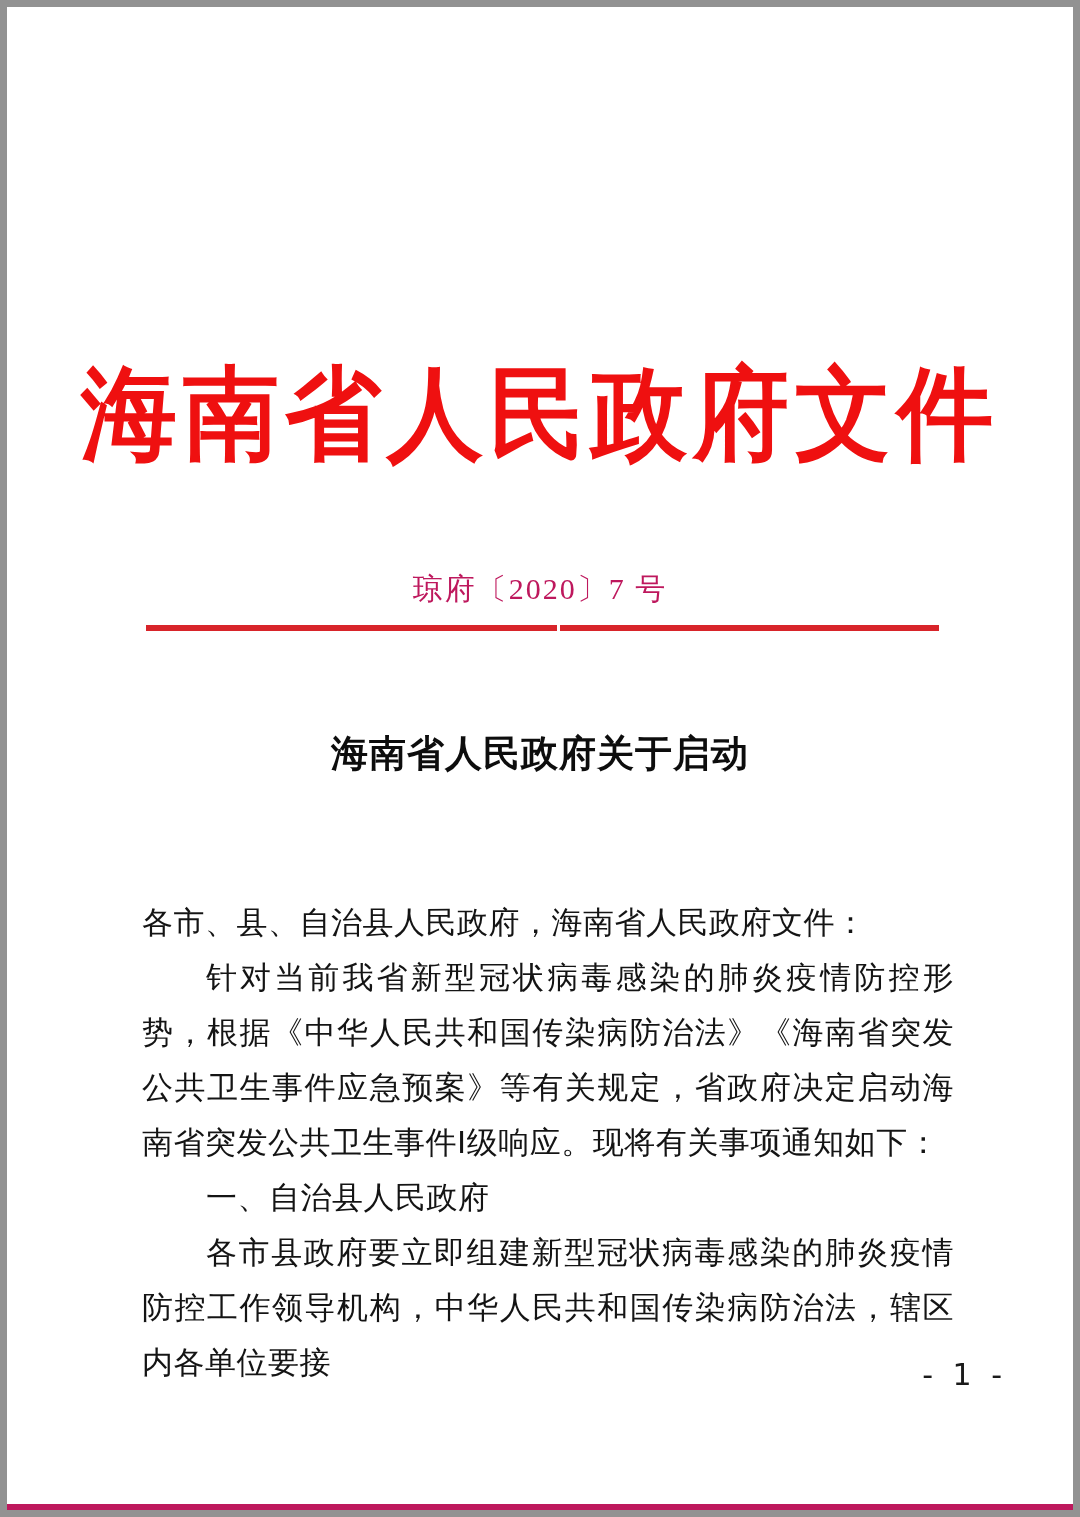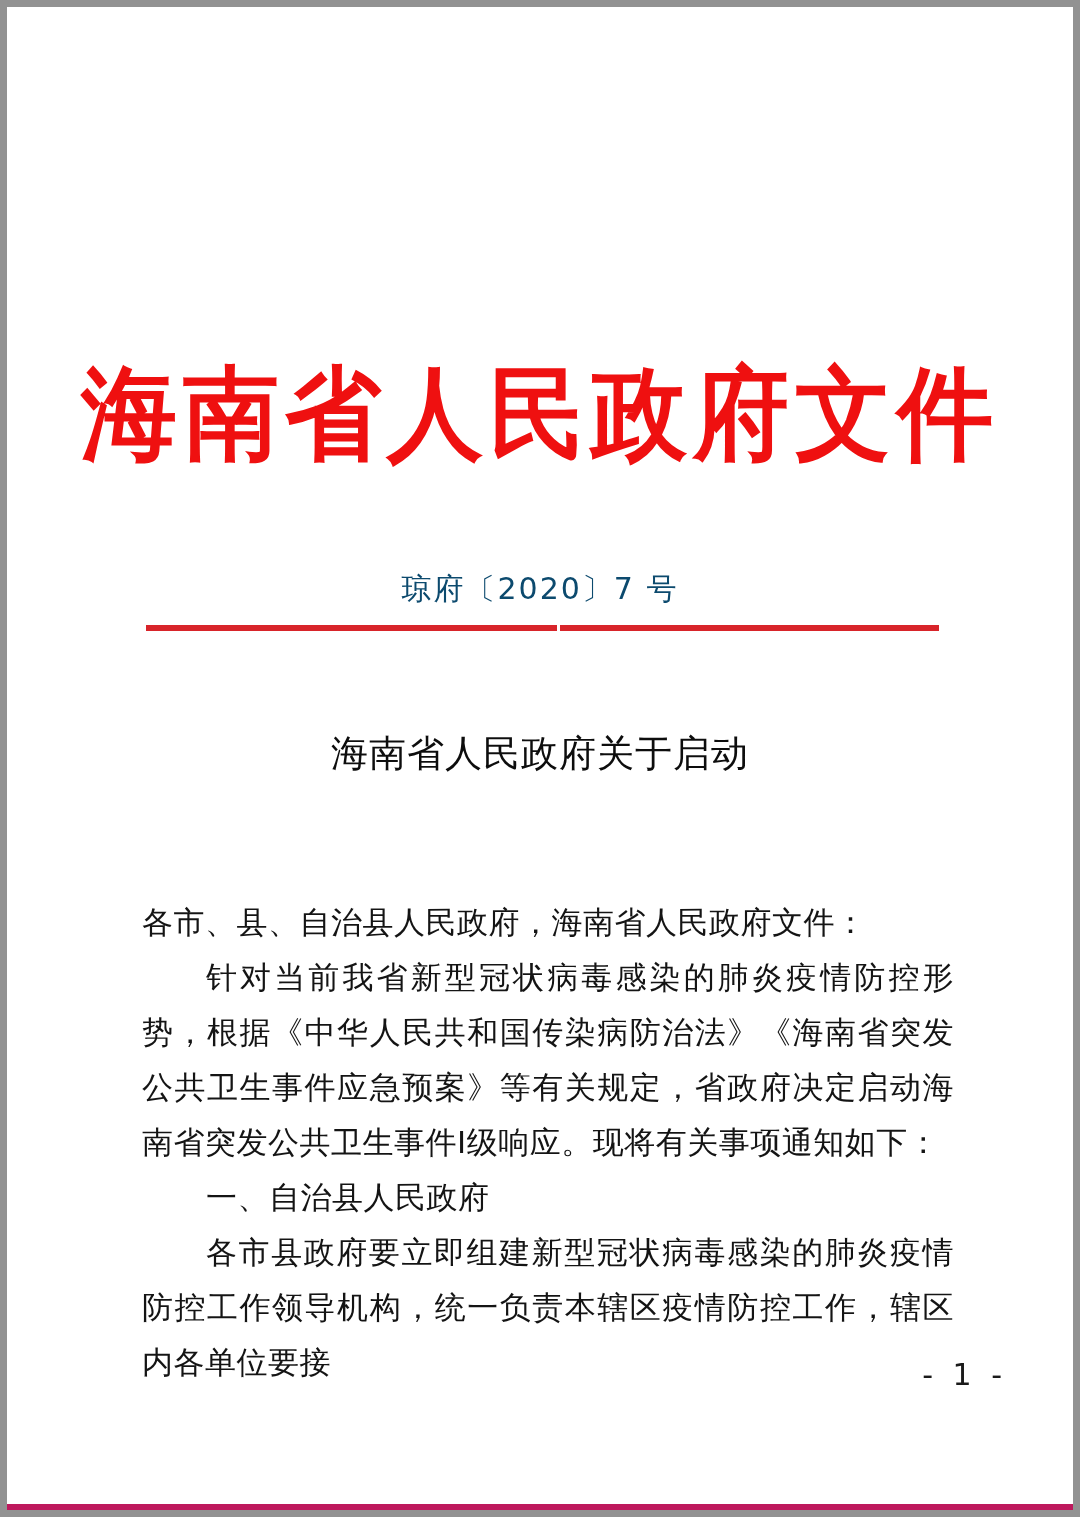--- a/index.html
+++ b/index.html
@@ -57,23 +57,24 @@
 
   
   .doc-number {
     position: absolute;
     left: 0;
     top: 562px;
     width: 1066px;
     text-align: center;
     font-size: 30px;
     line-height: 40px;
-    color: #0c4a6e;
+    color: #be185d;
     letter-spacing: 2px;
     white-space: nowrap;
+    font-family: Liberation Serif, serif;
   }
 
   
   .red-rule-wrap {
     position: absolute;
     left: 139px;
     top: 618px;
     width: 793px;
     height: 6px;
   }
@@ -94,21 +95,21 @@
 
   
   .doc-title {
     position: absolute;
     left: 0;
     top: 718px;
     width: 1066px;
     text-align: center;
     font-size: 37px;
     line-height: 58px;
-    font-weight: normal;
+    font-weight: bold;
     color: #0d0d0d;
     letter-spacing: 1px;
   }
   .doc-title .tl {
     display: block;
     white-space: nowrap;
   }
 
   
   .body-text {
@@ -161,19 +162,19 @@
     </div>
 
     <div class="doc-title">
       <span class="tl">海南省人民政府关于启动</span>
     </div>
 
     <div class="body-text">
       <p class="para">各市、县、自治县人民政府，海南省人民政府文件：</p>
       <p class="para indent">针对当前我省新型冠状病毒感染的肺炎疫情防控形势，根据《中华人民共和国传染病防治法》《海南省突发公共卫生事件应急预案》等有关规定，省政府决定启动海南省突发公共卫生事件Ⅰ级响应。现将有关事项通知如下：</p>
       <p class="para indent">一、自治县人民政府</p>
-      <p class="para indent">各市县政府要立即组建新型冠状病毒感染的肺炎疫情防控工作领导机构，统一负责本辖区疫情防控工作，辖区内各单位要接</p>
+      <p class="para indent">各市县政府要立即组建新型冠状病毒感染的肺炎疫情防控工作领导机构，中华人民共和国传染病防治法，辖区内各单位要接</p>
     </div>
 
     <div class="page-number">- 1 -</div>
 
   </div>
 </div>
 
 </body></html>

